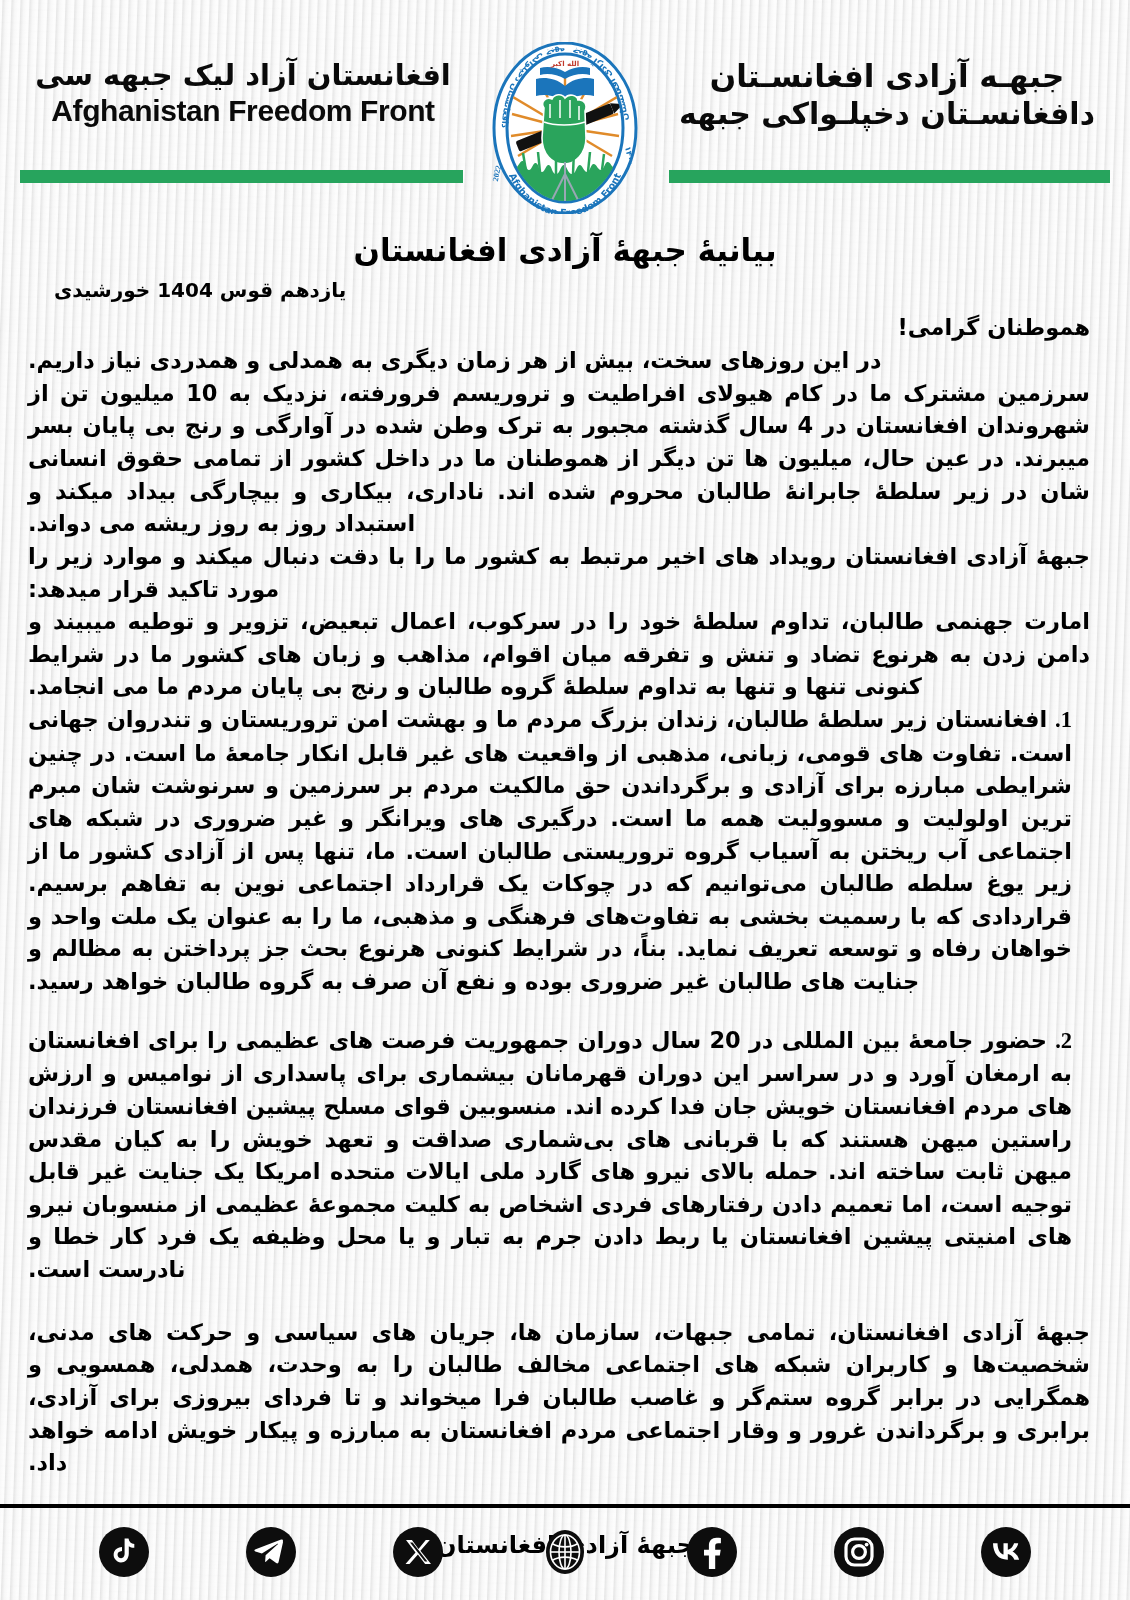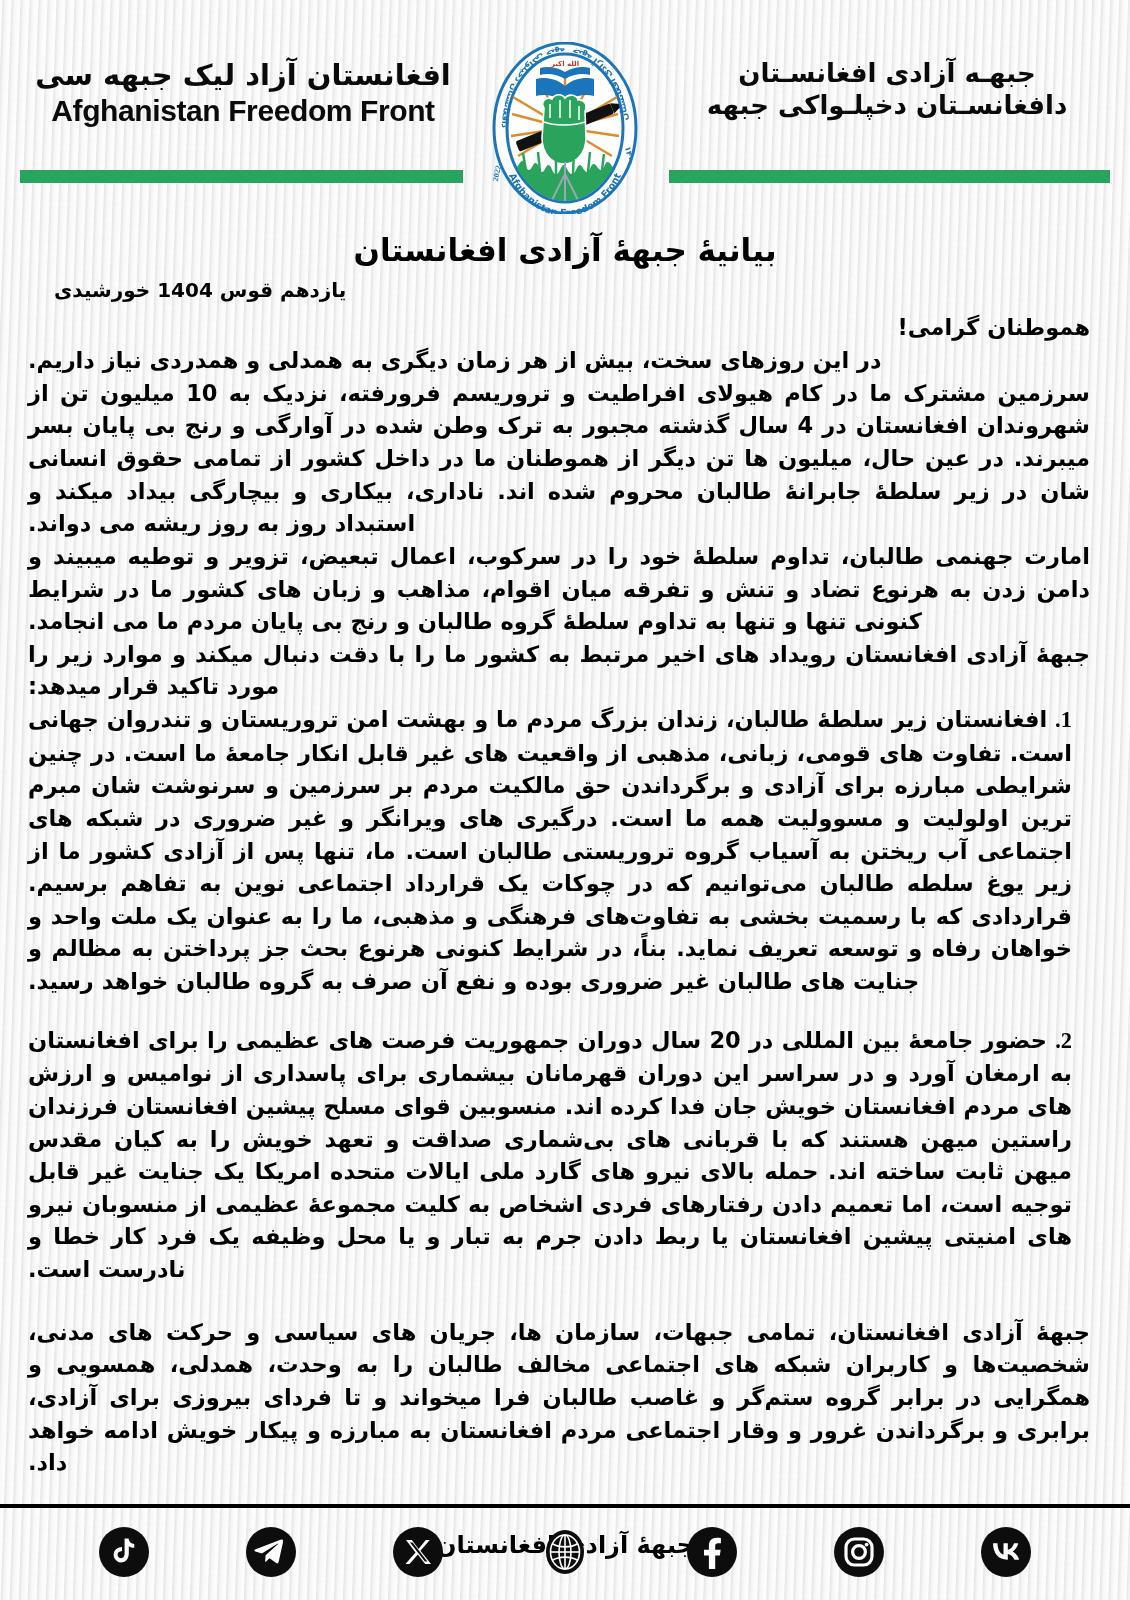--- a/index.html
+++ b/index.html
@@ -33,22 +33,22 @@
     text-align: center;
   }
   .hdr-left { left: 18px; }
   .hdr-right { right: 18px; }
   .hdr-line1, .hdr-line2 {
     font-weight: bold;
     line-height: 1.22;
     white-space: nowrap;
     color: #0a0a0a;
   }
-  .hdr-right .hdr-line1 { font-size: 26px; letter-spacing: 1px; }
-  .hdr-right .hdr-line2 { font-size: 26px; letter-spacing: 0.5px; }
+  .hdr-right .hdr-line1 { font-size: 31px; letter-spacing: 1px; }
+  .hdr-right .hdr-line2 { font-size: 30px; letter-spacing: 0.5px; }
   .hdr-left .hdr-line1 { font-size: 29px; direction: rtl; }
   .hdr-left .hdr-line2 {
     font-size: 30px; direction: ltr;
     font-family: "Liberation Sans", sans-serif;
     letter-spacing: -0.4px;
   }
   .green-bar {
     position: absolute;
     top: 170px;
     height: 13px;
@@ -276,22 +276,22 @@
 <div class="doc">
 
   <h1 class="doc-title">بیانیهٔ جبههٔ آزادی افغانستان</h1>
 
   <div class="doc-date">یازدهم قوس 1404 خورشیدی</div>
 
   <div class="salutation">هموطنان گرامی!</div>
 
   <p class="body-para lead">در این روزهای سخت، بیش از هر زمان دیگری به همدلی و همدردی نیاز داریم.</p>
   <p class="body-para">سرزمین مشترک ما در کام هیولای افراطیت و تروریسم فرورفته، نزدیک به 10 میلیون تن از شهروندان افغانستان در 4 سال گذشته مجبور به ترک وطن شده در آوارگی و رنج بی پایان بسر میبرند. در عین حال، میلیون ها تن دیگر از هموطنان ما در داخل کشور از تمامی حقوق انسانی شان در زیر سلطهٔ جابرانهٔ طالبان محروم شده اند. ناداری، بیکاری و بیچارگی بیداد میکند و استبداد روز به روز ریشه می دواند.</p>
+  <p class="body-para">جبههٔ آزادی افغانستان رویداد های اخیر مرتبط به کشور ما را با دقت دنبال میکند و موارد زیر را مورد تاکید قرار میدهد:</p>
   <p class="body-para">امارت جهنمی طالبان، تداوم سلطهٔ خود را در سرکوب، اعمال تبعیض، تزویر و توطیه میبیند و دامن زدن به هرنوع تضاد و تنش و تفرقه میان اقوام، مذاهب و زبان های کشور ما در شرایط کنونی تنها و تنها به تداوم سلطهٔ گروه طالبان و رنج بی پایان مردم ما می انجامد.</p>
-  <p class="body-para">جبههٔ آزادی افغانستان رویداد های اخیر مرتبط به کشور ما را با دقت دنبال میکند و موارد زیر را مورد تاکید قرار میدهد:</p>
 
   <div class="list-item">
     <span class="num">1.</span>
     <span>افغانستان زیر سلطهٔ طالبان، زندان بزرگ مردم ما و بهشت امن تروریستان و تندروان جهانی است. تفاوت های قومی، زبانی، مذهبی از واقعیت های غیر قابل انکار جامعهٔ ما است. در چنین شرایطی مبارزه برای آزادی و برگرداندن حق مالکیت مردم بر سرزمین و سرنوشت شان مبرم ترین اولولیت و مسوولیت همه ما است. درگیری های ویرانگر و غیر ضروری در شبکه های اجتماعی آب ریختن به آسیاب گروه تروریستی طالبان است. ما، تنها پس از آزادی کشور ما از زیر یوغ سلطه طالبان می‌توانیم که در چوکات یک قرارداد اجتماعی نوین به تفاهم برسیم. قراردادی که با رسمیت بخشی به تفاوت‌های فرهنگی و مذهبی، ما را به عنوان یک ملت واحد و خواهان رفاه و توسعه تعریف نماید. بناً، در شرایط کنونی هرنوع بحث جز پرداختن به مظالم و جنایت های طالبان غیر ضروری بوده و نفع آن صرف به گروه طالبان خواهد رسید.</span>
   </div>
 
   <div class="gap-md"></div>
 
   <div class="list-item">
     <span class="num">2.</span>

